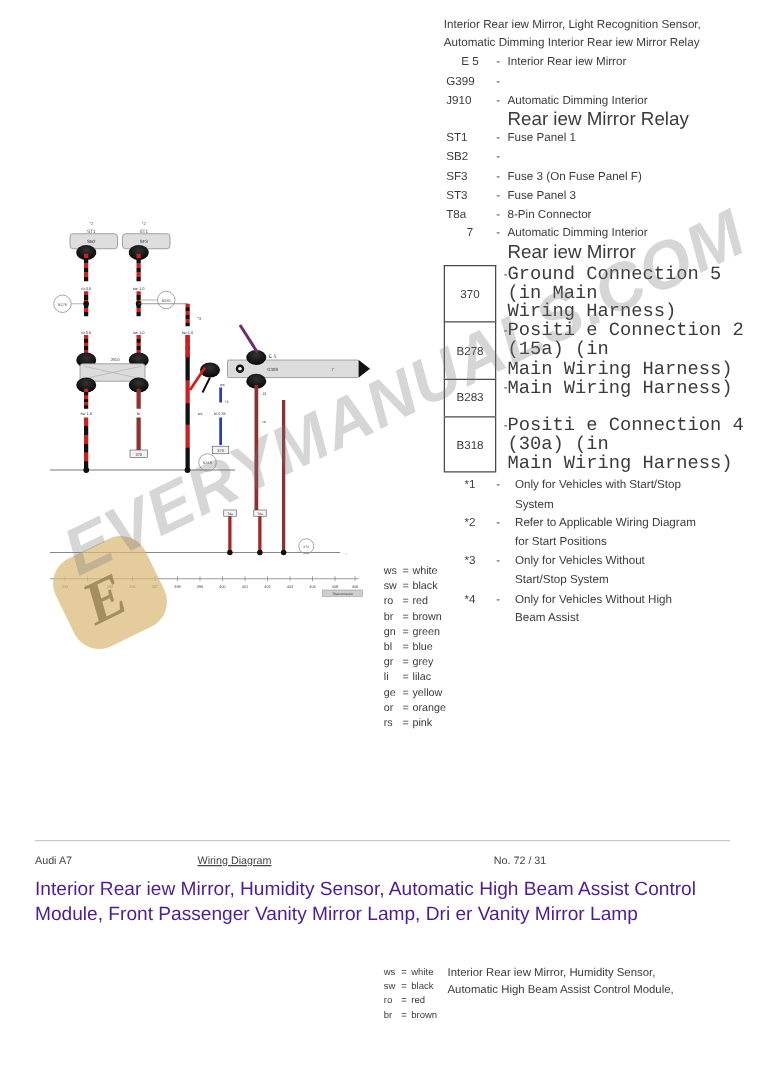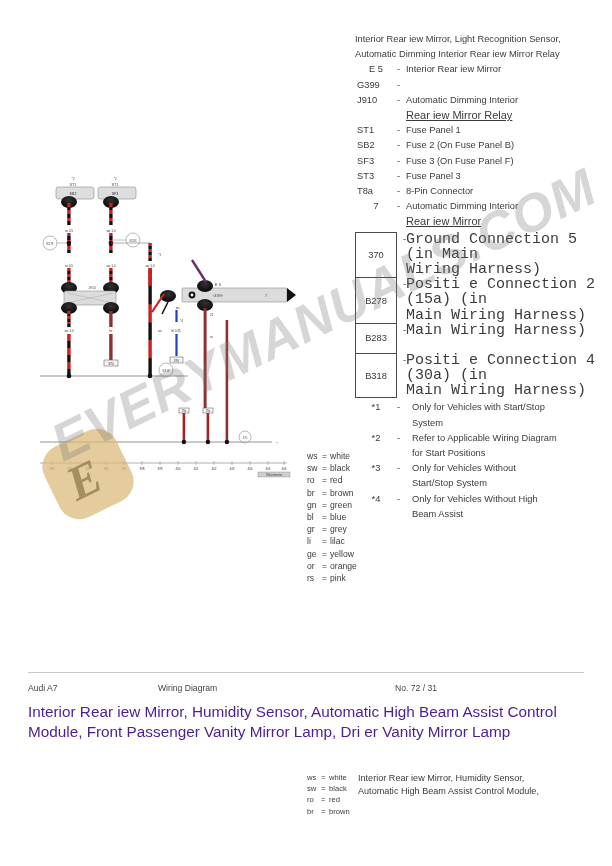--- a/index.html
+++ b/index.html
@@ -50,21 +50,21 @@
     font-weight:bold;
     font-style:italic;
     color:rgba(150,130,85,0.85);
     transform:rotate(-26deg);
     font-family:"Liberation Serif", serif;
   }
 
   
   #legend-col {
     position:absolute;
-    left:355px; top:32px;
+    left:355px; top:12px;
     width:248px;
     z-index:20;
   }
   .legend-head {
     font-size:9.3px;
     line-height:15.2px;
     color:#3b3b3b;
   }
   .legend-row {
     display:flex;
@@ -74,21 +74,21 @@
   }
   .lg-code {
     width:42px;
     flex:0 0 42px;
     text-align:left;
     padding-left:2px;
   }
   .lg-code.center { text-align:center; padding-left:0; }
   .lg-dash { width:9px; flex:0 0 9px; }
   .lg-desc { flex:1; }
-  .lg-cont { padding-left:51px; font-size:11px; line-height:15.2px;text-decoration:underline; }
+  .lg-cont { padding-left:51px; font-size:15px; line-height:15.2px; }
 
   
   .boxed-group {
     margin-top:2px;
     position:relative;
   }
   .boxed-row {
     display:flex;
     align-items:stretch;
     min-height:30px;
@@ -143,21 +143,21 @@
     border-top:1px solid #c9c9c9;
   }
   #footer-meta {
     position:absolute;
     left:28px; top:683px;
     width:556px;
     font-size:8.6px;
     color:#444;
   }
   .fm-model   { position:absolute; left:0px;   top:0; }
-  .fm-type    { position:absolute; left:130px; top:0; }
+  .fm-type    { position:absolute; left:130px; top:0;text-decoration:underline; }
   .fm-no      { position:absolute; left:367px; top:0; }
   #footer-title {
     position:absolute;
     left:28px; top:702px;
     width:560px;
     font-size:15.3px;
     line-height:19.5px;
     color:#4c1d95;
   }
 
@@ -405,21 +405,20 @@
 
   <div class="legend-row">
     <span class="lg-code">ST1</span>
     <span class="lg-dash">-</span>
     <span class="lg-desc">Fuse Panel 1</span>
   </div>
 
   <div class="legend-row">
     <span class="lg-code">SB2</span>
     <span class="lg-dash">-</span>
-    <span class="lg-desc">Fuse 2 (On Fuse Panel B)</span>
   </div>
 
   <div class="legend-row">
     <span class="lg-code">SF3</span>
     <span class="lg-dash">-</span>
     <span class="lg-desc">Fuse 3 (On Fuse Panel F)</span>
   </div>
 
   <div class="legend-row">
     <span class="lg-code">ST3</span>

